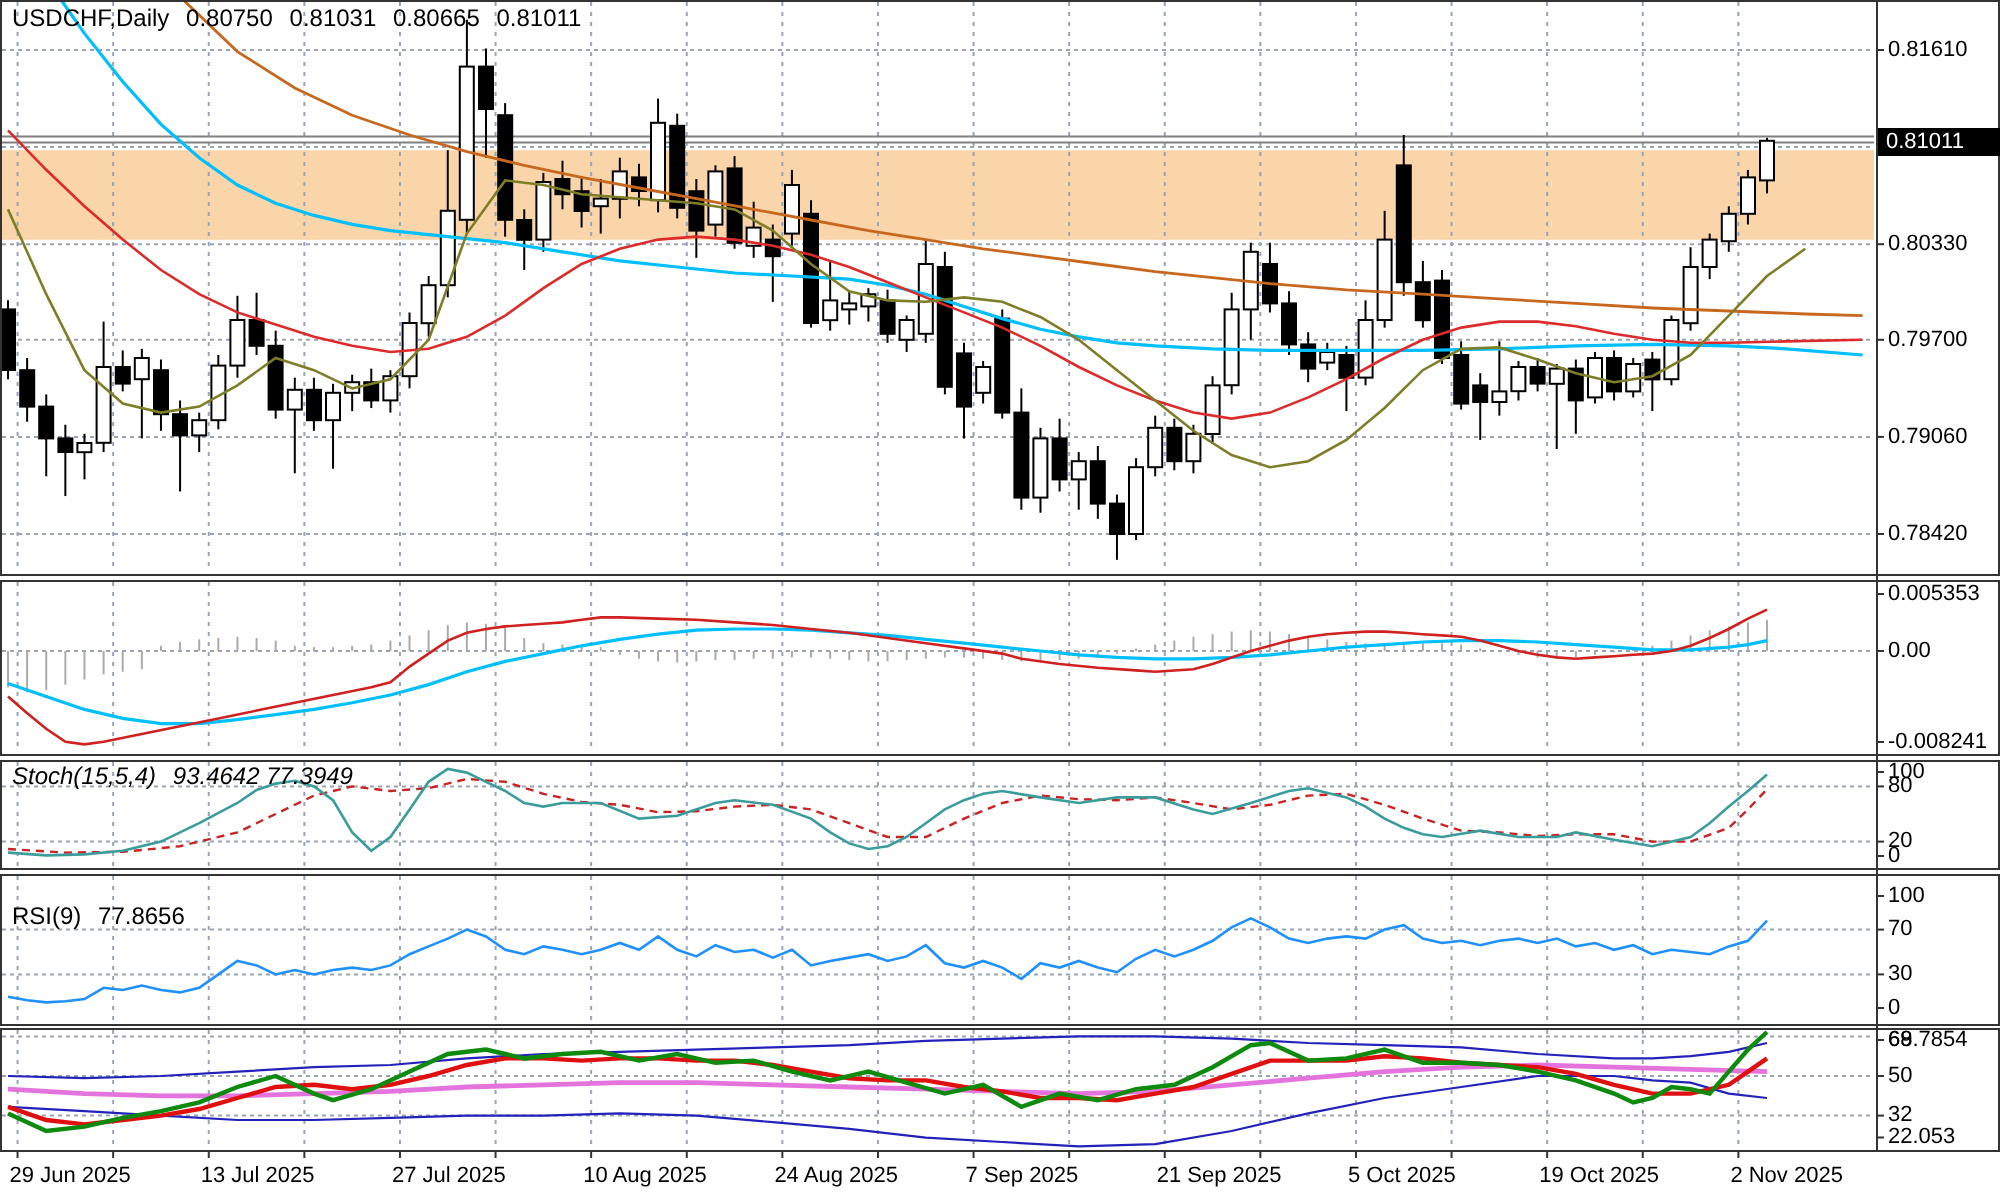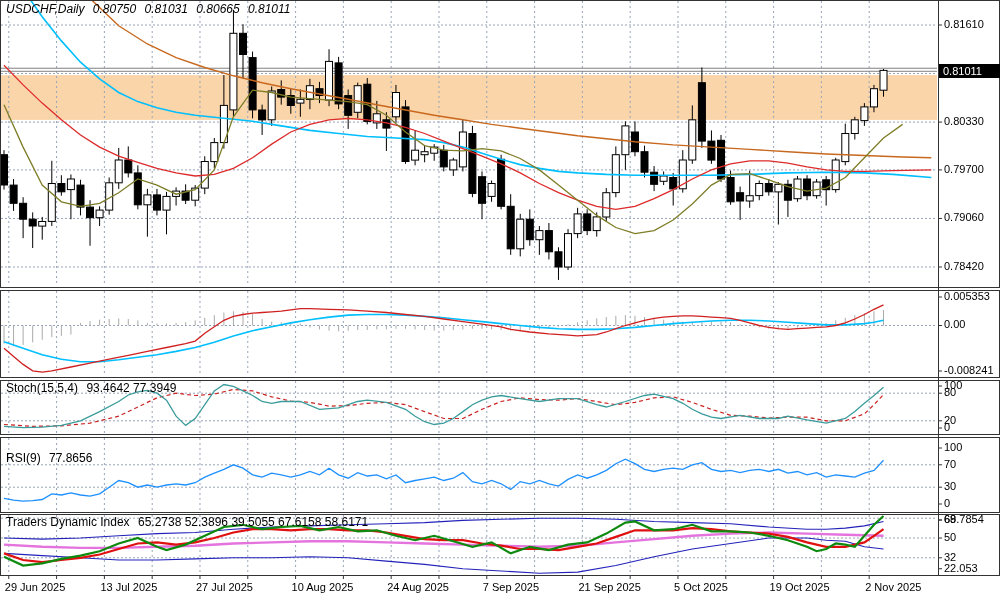--- a/index.html
+++ b/index.html
@@ -527,33 +527,29 @@
         <text x="291.6" y="588" dominant-baseline="middle">10 Aug 2025</text>
         <text x="387.2" y="588" dominant-baseline="middle">24 Aug 2025</text>
         <text x="482.8" y="588" dominant-baseline="middle">7 Sep 2025</text>
         <text x="578.4" y="588" dominant-baseline="middle">21 Sep 2025</text>
         <text x="674.0" y="588" dominant-baseline="middle">5 Oct 2025</text>
         <text x="769.6" y="588" dominant-baseline="middle">19 Oct 2025</text>
         <text x="865.2" y="588" dominant-baseline="middle">2 Nov 2025</text>
       </g>
     </svg>
 
-  <div class="hdr" style="top:2px;font-style:italic;">
+  <div class="hdr" style="top:2px;">
     <span>USDCHF,Daily</span>
     <span>0.80750</span>
     <span>0.81031</span>
     <span>0.80665</span>
     <span>0.81011</span>
   </div>
-  <div class="hdr" style="top:381px;">
+  <div class="hdr" style="top:381px;font-style:italic;">
     <span>Stoch(15,5,4)</span>
     <span>93.4642 77.3949</span>
   </div>
   <div class="hdr" style="top:439px;margin-top:12px;">
     <span>RSI(9)</span>
     <span>77.8656</span>
   </div>
-  <div class="hdr" style="top:515px;">
-    <span>Traders Dynamic Index</span>
-    <span>65.2738 52.3896 39.5055 67.6158 58.6171</span>
-  </div>
   <div class="price-tag">0.81011</div>
 </div>
 
 </body></html>

